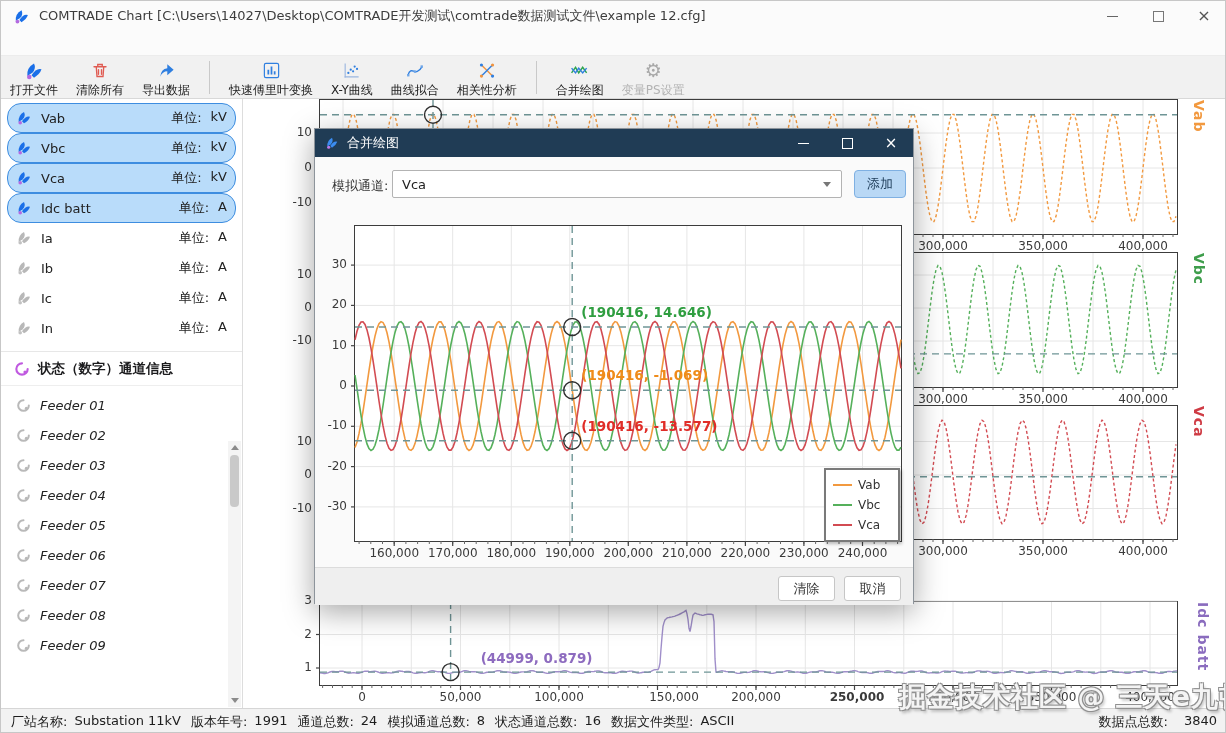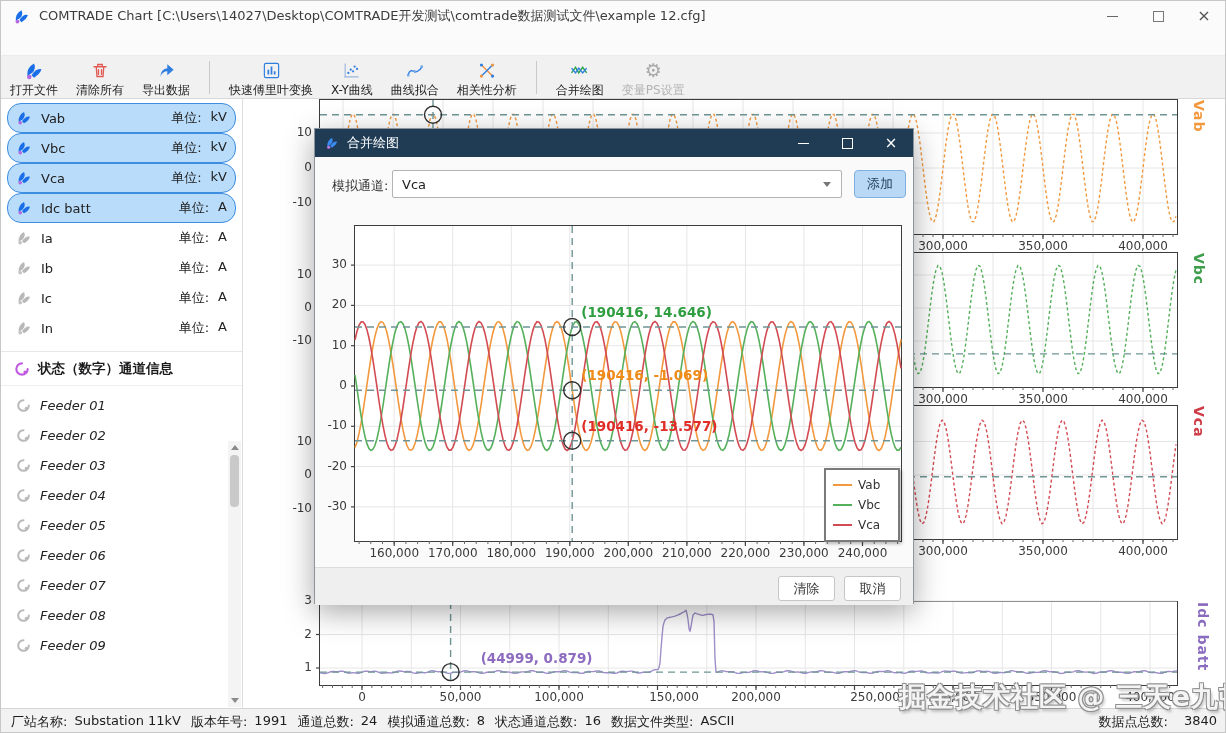--- a/index.html
+++ b/index.html
@@ -906,21 +906,21 @@
           <line x1="0" y1="70.1" x2="857" y2="70.1" class="cursorline"></line>
           <circle cx="130.6" cy="70.1" r="8.5" class="marker"></circle>
         </svg>
       <div class="ch-label" style="color:#8a6cbe;right:-34px;">Idc batt</div>
     <div class="annot" style="left: 160.648px; top: 48.0535px; color: rgb(141, 107, 191);">(44999, 0.879)</div>
         <div class="xlab" style="left: 6.0004px; top: 88px;">0</div>
         <div class="xlab" style="left: 104.5px; top: 88px;">50,000</div>
         <div class="xlab" style="left: 203px; top: 88px;">100,000</div>
         <div class="xlab" style="left: 318px; top: 88px;">150,000</div>
         <div class="xlab" style="left: 400px; top: 88px;">200,000</div>
-        <div class="xlab" style="left: 519px; top: 88px;">250,000</div>
+        <div class="xlab" style="left: 501px; top: 88px; font-weight: bold;">250,000</div>
         <div class="xlab" style="left: 597px; top: 88px;">300,000</div>
         <div class="xlab" style="left: 695.5px; top: 88px;">350,000</div>
         <div class="xlab" style="left: 794px; top: 88px;">400,000</div>
         <div class="ylab" style="left: -44px; top: -9px;">3</div>
         <div class="ylab" style="left: -44px; top: 24.5px;">2</div>
         <div class="ylab" style="left: -44px; top: 58px;">1</div>
       </div>
   </div>
 
   <div id="dialog">

